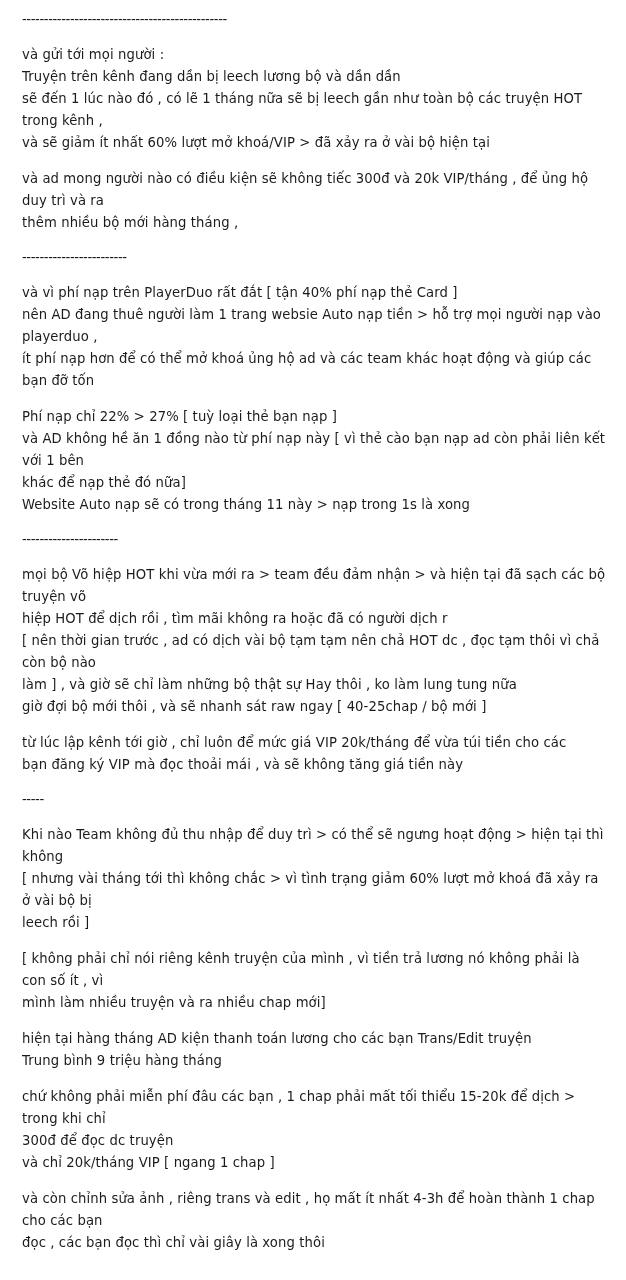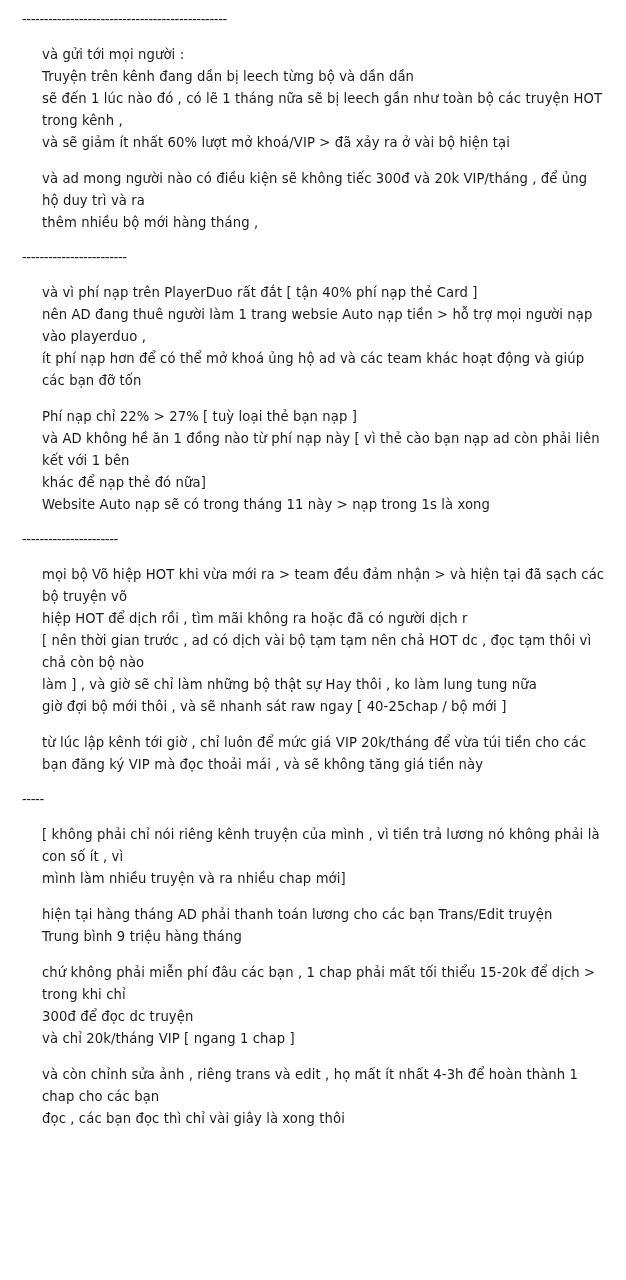--- a/index.html
+++ b/index.html
@@ -23,42 +23,41 @@
   }
   .block {
     margin: 0 0 14px 0;
   }
   .line {
     font-size: 13.2px;
     line-height: 22px;
     white-space: pre-wrap;
     word-break: break-word;
     letter-spacing: 0.1px;
-    margin-left: 20px;
   }
   .sep {
     font-size: 13.2px;
     line-height: 20px;
     letter-spacing: -0.4px;
     white-space: pre;
     overflow: hidden;
   }
 </style>
 </head>
 <body>
 
 <div class="page">
 
   <div class="block">
     <div class="sep">-----------------------------------------------</div>
   </div>
 
   <div class="block">
     <div class="line">và gửi tới mọi người :</div>
-    <div class="line">Truyện trên kênh đang dần bị leech từng bộ và dần dần</div>
+    <div class="line">Truyện trên kênh đang dần bị leech lương bộ và dần dần</div>
     <div class="line">sẽ đến 1 lúc nào đó , có lẽ 1 tháng nữa sẽ bị leech gần như toàn bộ các truyện HOT trong kênh ,</div>
     <div class="line">và sẽ giảm ít nhất 60% lượt mở khoá/VIP &gt; đã xảy ra ở vài bộ hiện tại</div>
   </div>
 
   <div class="block">
     <div class="line">và ad mong người nào có điều kiện sẽ không tiếc 300đ và 20k VIP/tháng , để ủng hộ duy trì và ra</div>
     <div class="line">thêm nhiều bộ mới hàng tháng ,</div>
   </div>
 
   <div class="block">
@@ -92,28 +91,33 @@
 
   <div class="block">
     <div class="line">từ lúc lập kênh tới giờ , chỉ luôn để mức giá VIP 20k/tháng để vừa túi tiền cho các</div>
     <div class="line">bạn đăng ký VIP mà đọc thoải mái , và sẽ không tăng giá tiền này</div>
   </div>
 
   <div class="block">
     <div class="sep">-----</div>
   </div>
 
+  <div class="block">
+    <div class="line">Khi nào Team không đủ thu nhập để duy trì &gt; có thể sẽ ngưng hoạt động &gt; hiện tại thì không</div>
+    <div class="line">[ nhưng vài tháng tới thì không chắc &gt; vì tình trạng giảm 60% lượt mở khoá đã xảy ra ở vài bộ bị</div>
+    <div class="line">leech rồi ]</div>
+  </div>
 
   <div class="block">
     <div class="line">[ không phải chỉ nói riêng kênh truyện của mình , vì tiền trả lương nó không phải là con số ít , vì</div>
     <div class="line">mình làm nhiều truyện và ra nhiều chap mới]</div>
   </div>
 
   <div class="block">
-    <div class="line">hiện tại hàng tháng AD phải thanh toán lương cho các bạn Trans/Edit truyện</div>
+    <div class="line">hiện tại hàng tháng AD kiện thanh toán lương cho các bạn Trans/Edit truyện</div>
     <div class="line">Trung bình 9 triệu hàng tháng</div>
   </div>
 
   <div class="block">
     <div class="line">chứ không phải miễn phí đâu các bạn , 1 chap phải mất tối thiểu 15-20k để dịch &gt; trong khi chỉ</div>
     <div class="line">300đ để đọc dc truyện</div>
     <div class="line">và chỉ 20k/tháng VIP [ ngang 1 chap ]</div>
   </div>
 
   <div class="block">

